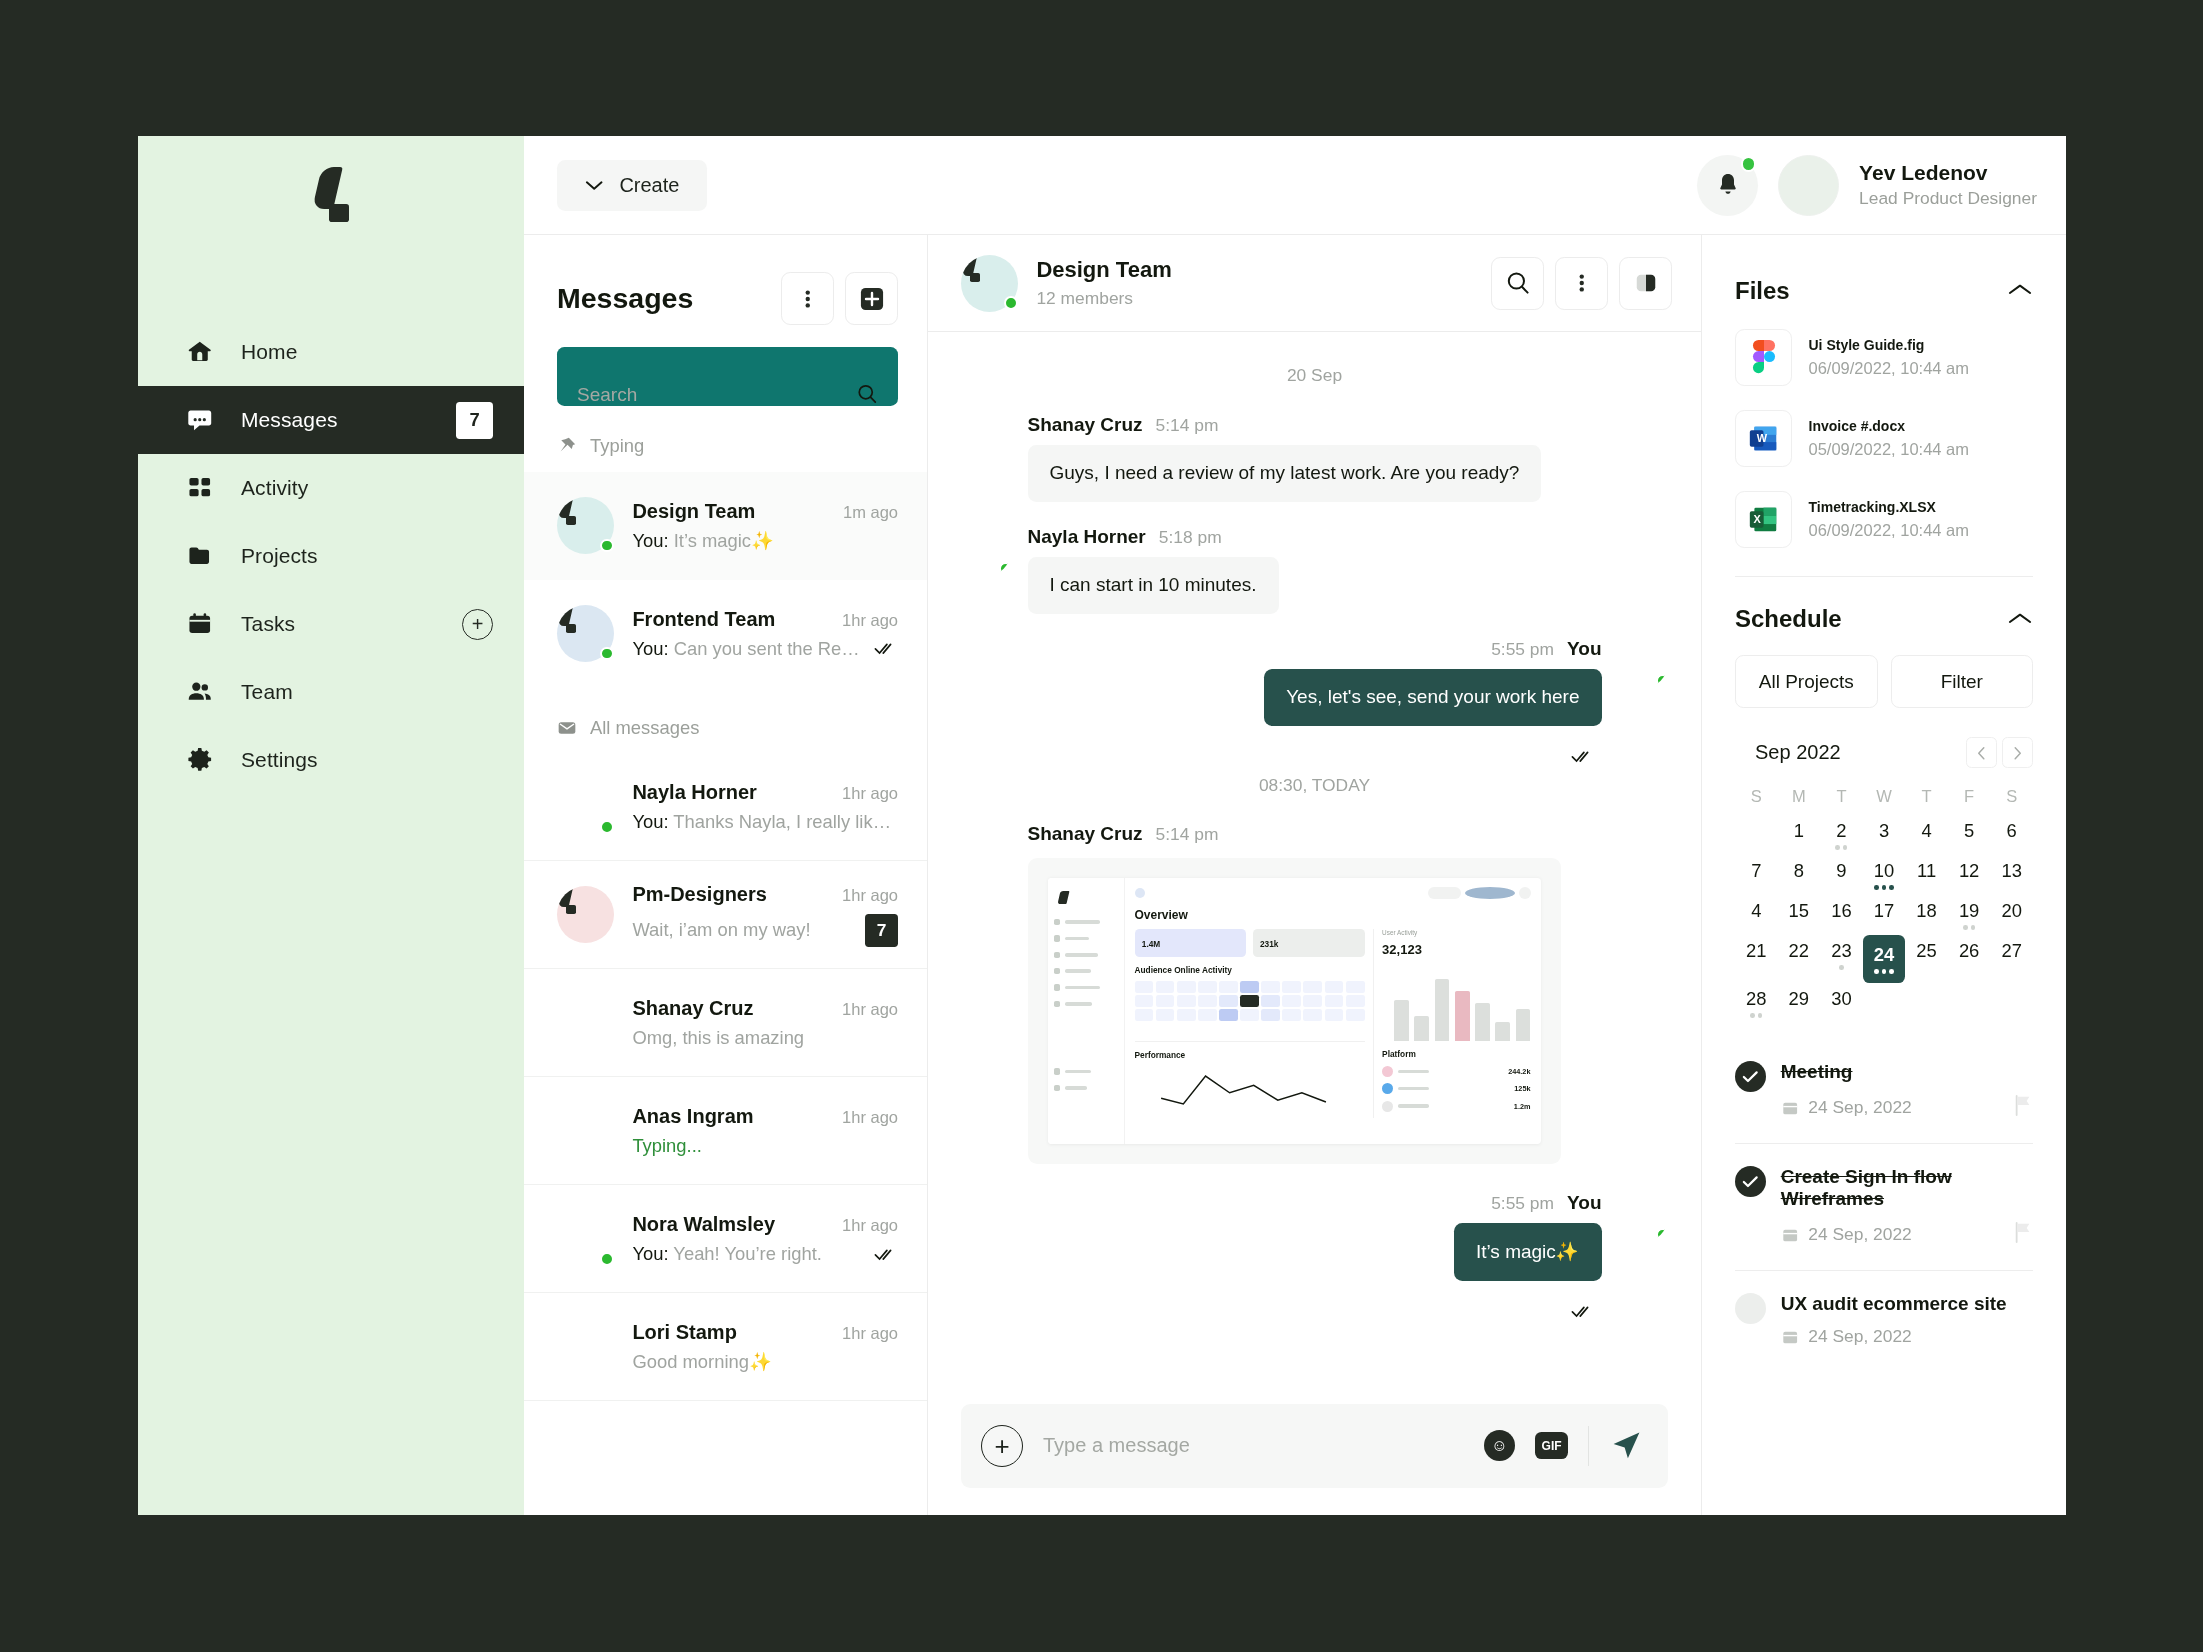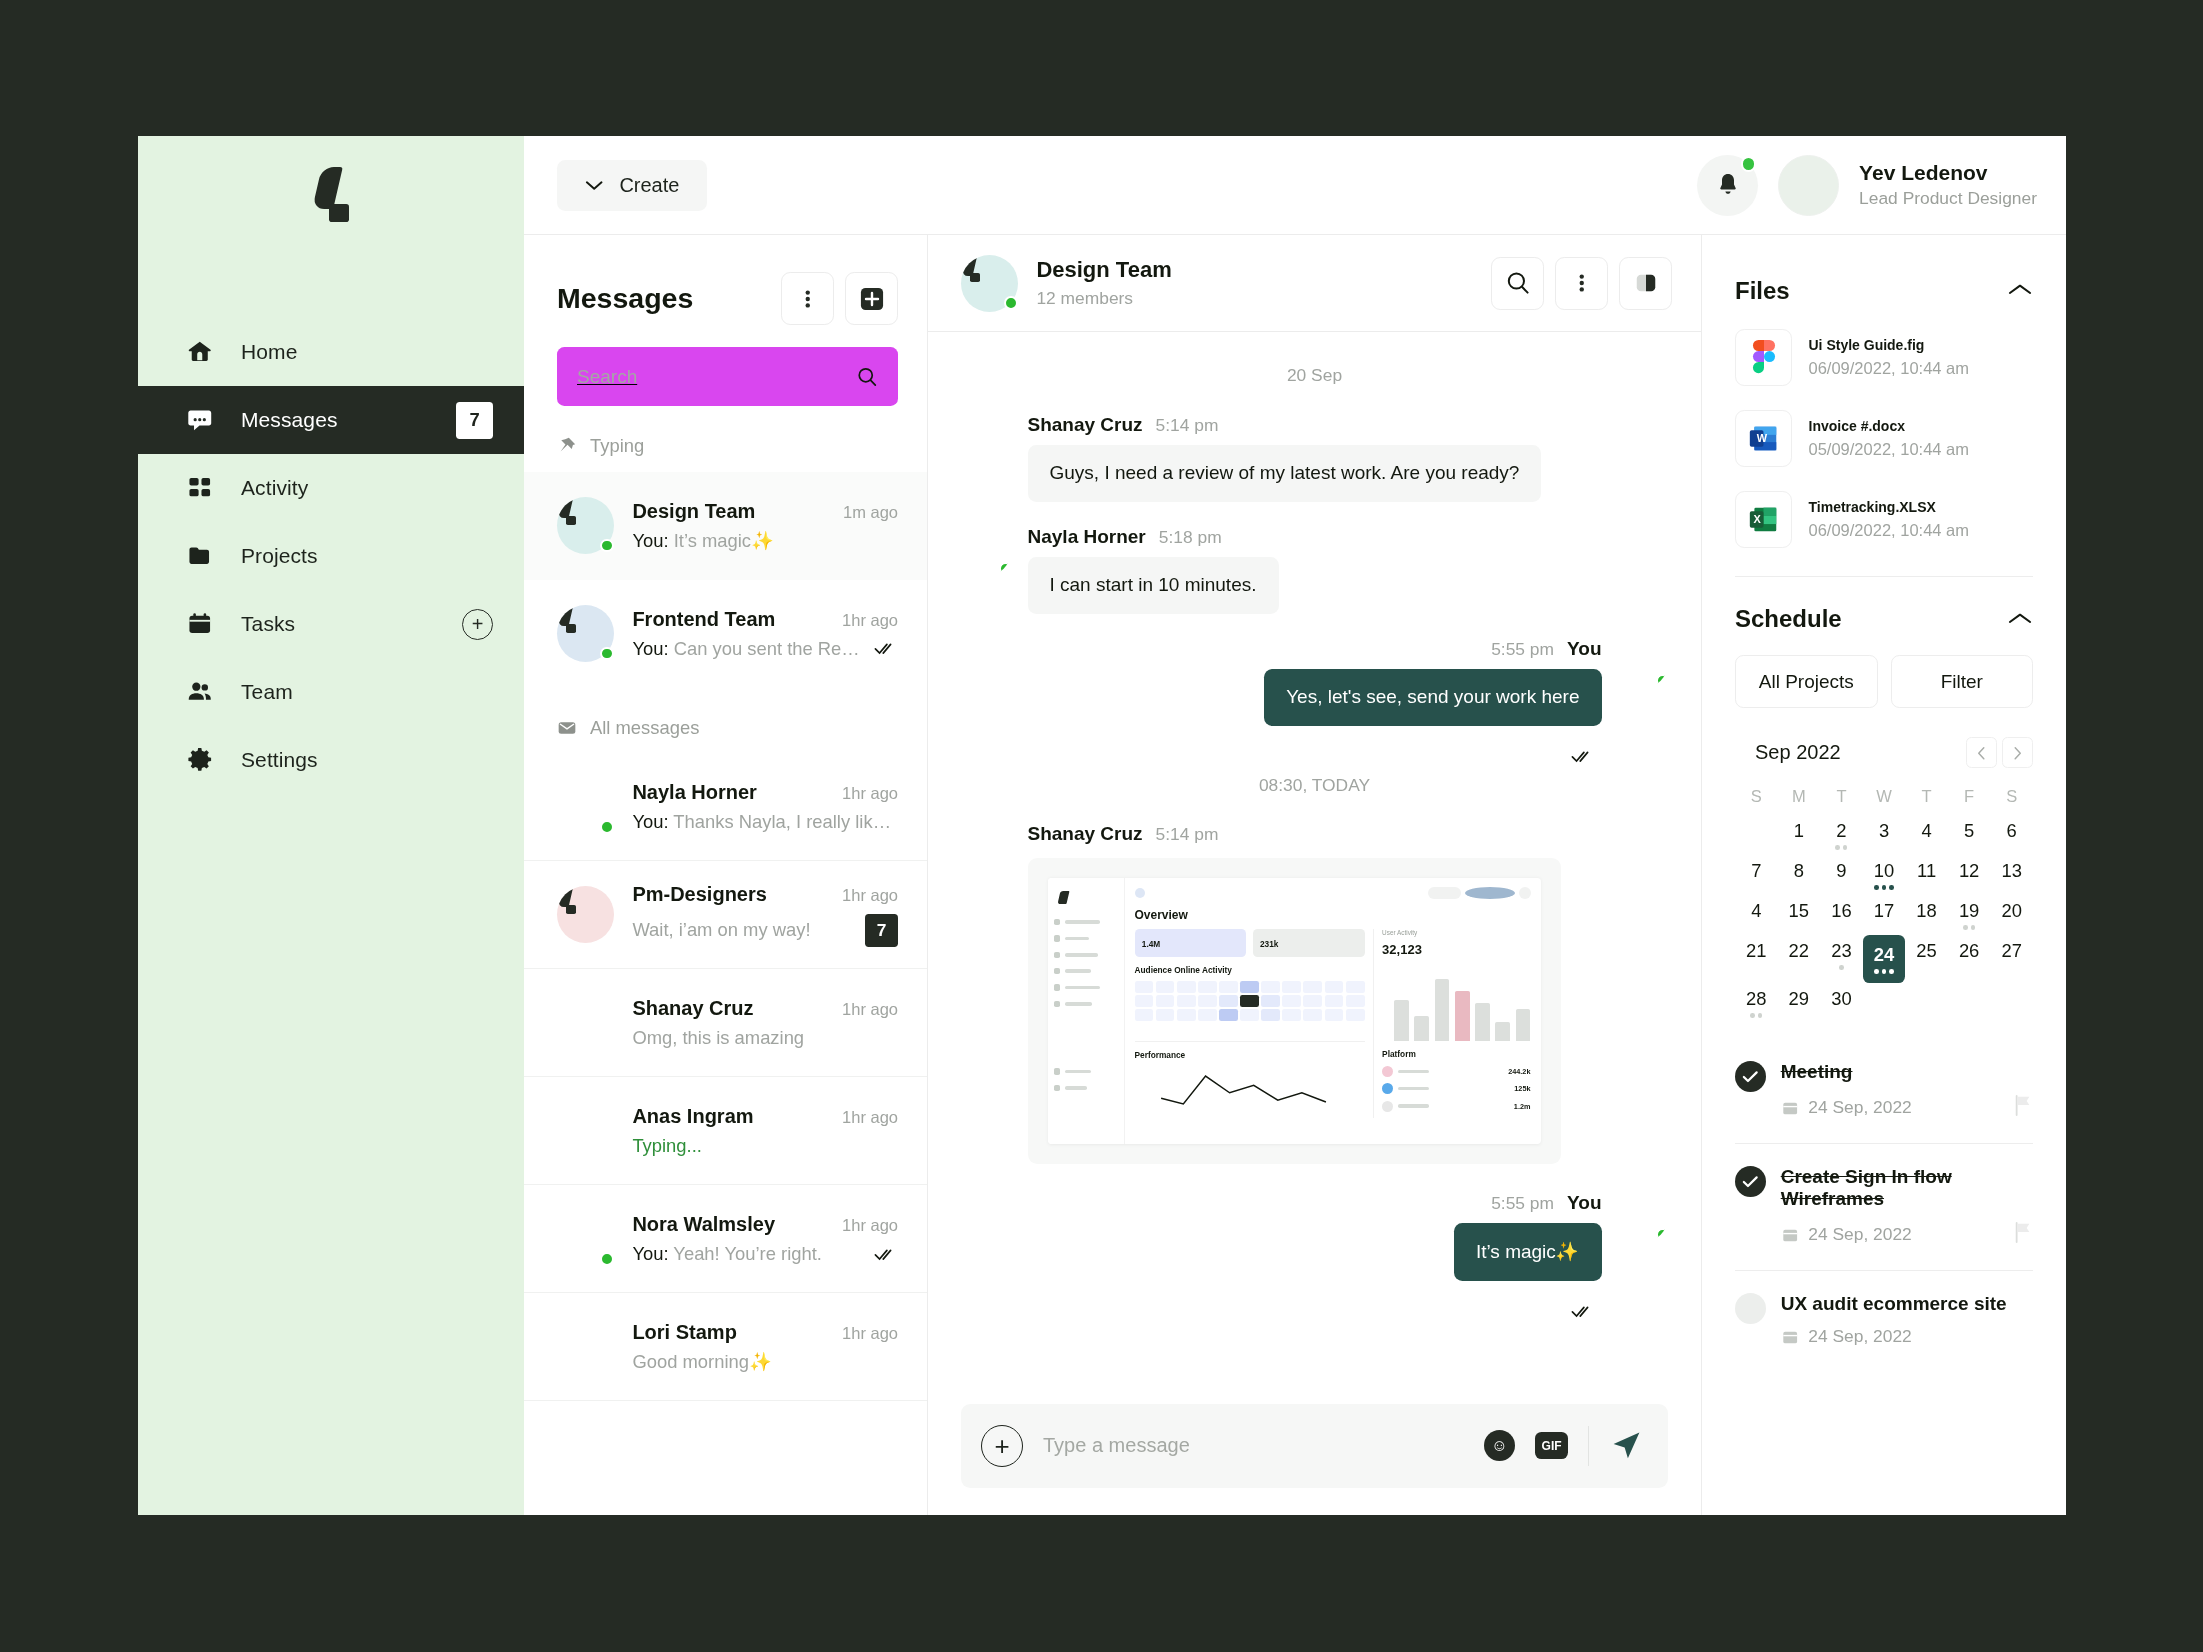--- a/index.html
+++ b/index.html
@@ -98,22 +98,22 @@
 
   .panes { flex: 1; display: flex; min-height: 0; }
 
   
   .list-pane { width: 404px; flex: 0 0 404px; border-right: 0.9px solid #ececec; display:flex; flex-direction:column; padding: 0 0 0 0; }
   .list-head { display: flex; align-items: center; padding: 37px 29px 0 33px; }
   .list-title { font-size: 28.5px; font-weight: bold; color: #13180f; }
   .head-btns { margin-left: auto; display: flex; gap: 11px; }
   .sq-btn { width: 53px; height: 53px; border: 0.9px solid #ececec; border-radius: 9.2px;
     display:flex; align-items:center; justify-content:center; cursor: pointer; background:#fff; }
-  .search-box { margin: 22px 29px 0 33px; height: 59px; background: #d946ef; border-radius: 7.3px;
-    display:flex; align-items:center; padding: 0 20px; text-decoration: underline; }
+  .search-box { margin: 22px 29px 0 33px; height: 59px; background: #0f766e; border-radius: 7.3px;
+    display:flex; align-items:flex-end; padding: 0 20px; }
   .search-box input { border:none; outline:none; background:transparent; font-size: 19px; color:#13180f;
      font-family:"Liberation Sans", sans-serif; width:100%; }
   .search-box input::placeholder { color: #a4a8a3; }
   .sec-label { display:flex; align-items:center; gap: 13px; padding: 29px 0 14.7px 33px; color: #9b9f9a; font-size: 18.4px; }
   .conv-list { flex:1; overflow:hidden; }
   .conv {
     display: flex; align-items: center; gap: 18.4px; padding: 18.4px 29px 18.4px 33px;
     border-bottom: 0.9px solid #f0f1f0; cursor: pointer; min-height: 108px;
   }
   .conv.active { background: #fafbfa; border-bottom: none; }

